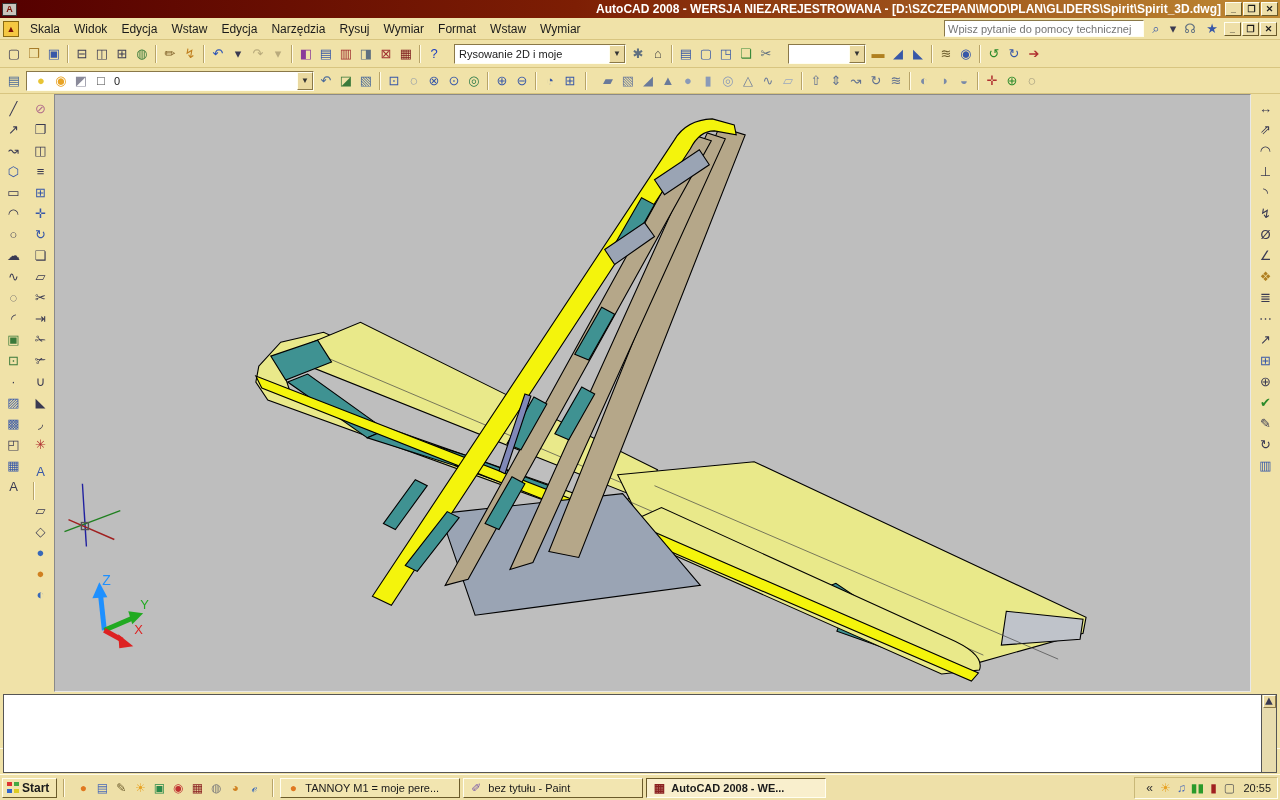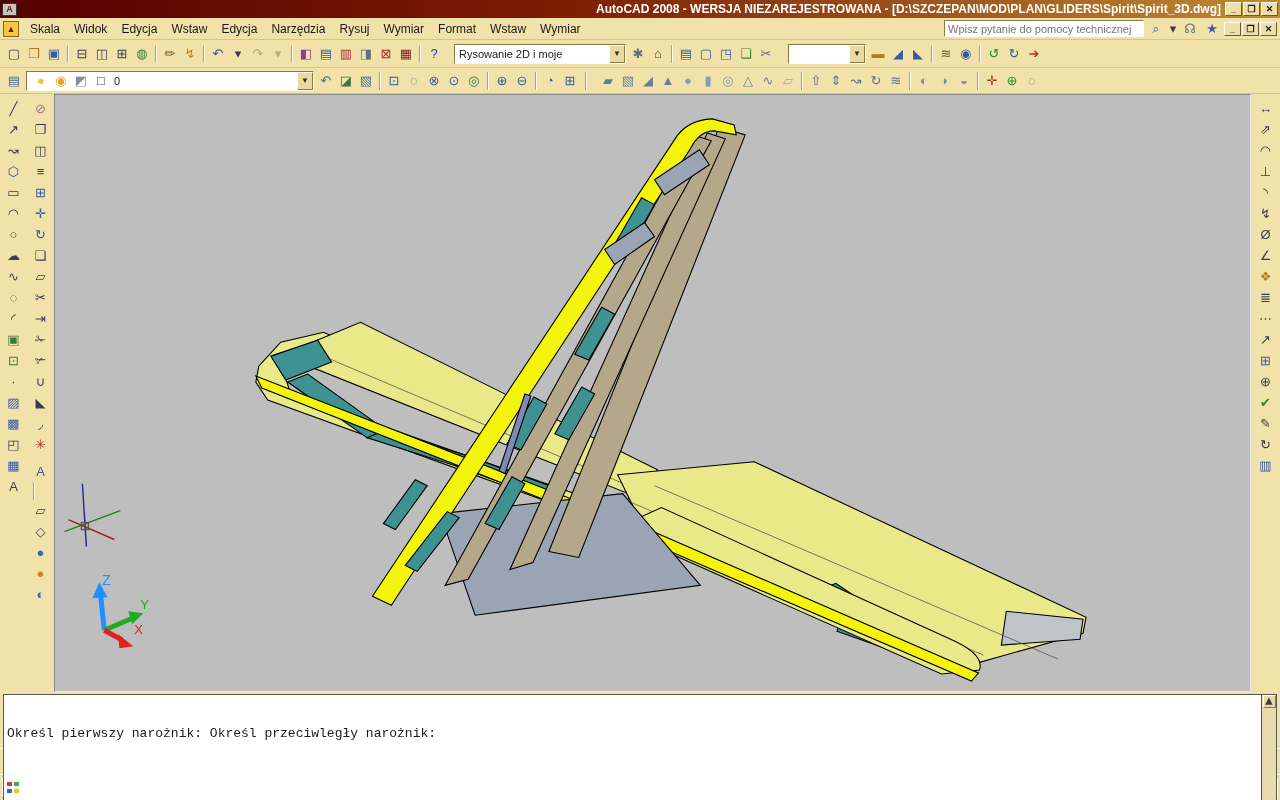--- a/index.html
+++ b/index.html
@@ -387,21 +387,20 @@
           <span class="ticon" style="color: rgb(42, 138, 42);">✔</span>
           <span class="ticon">✎</span>
           <span class="ticon">↻</span>
           <span class="ticon" style="color: rgb(56, 88, 168);">▥</span>
         </div>
     </div>
   </div>
 
   <div class="cmd">
     <div class="cmdhist">
-      <div>Określ pierwszy narożnik: Określ przeciwległy narożnik:</div>
       <div></div>
       <div class="cscroll"><span class="ticon">▲</span></div>
     </div>
 
   </div>
 
   <div class="status">
     <span class="coords">670.82, 1044.59, 0.00</span>
     <span style="display:flex;gap:2px">
         <span class="sbtn"><span>SKOK</span></span>

